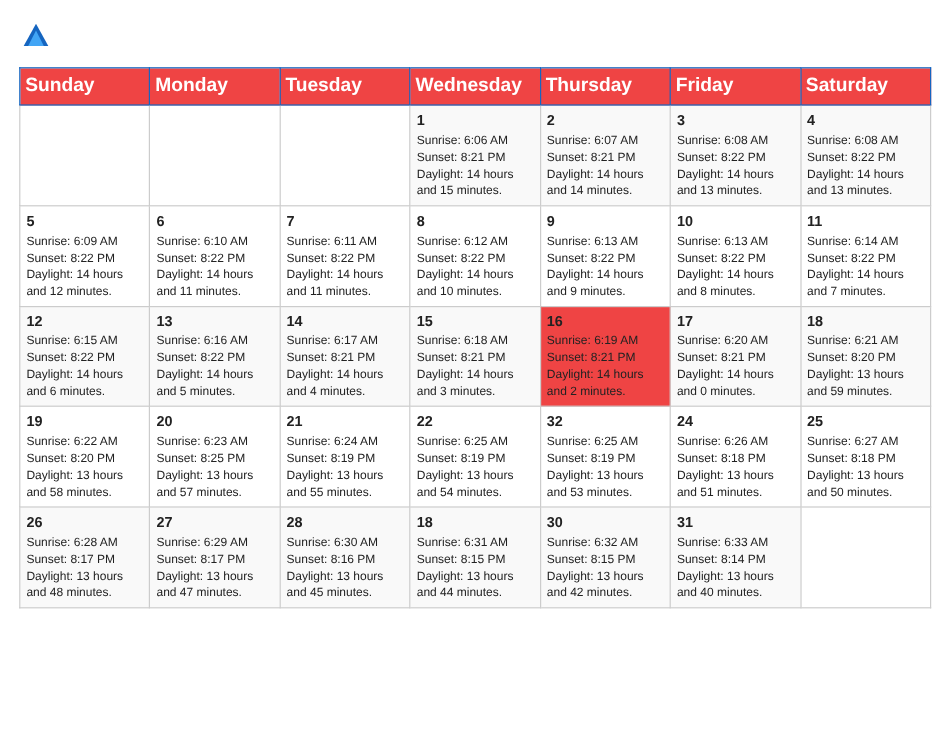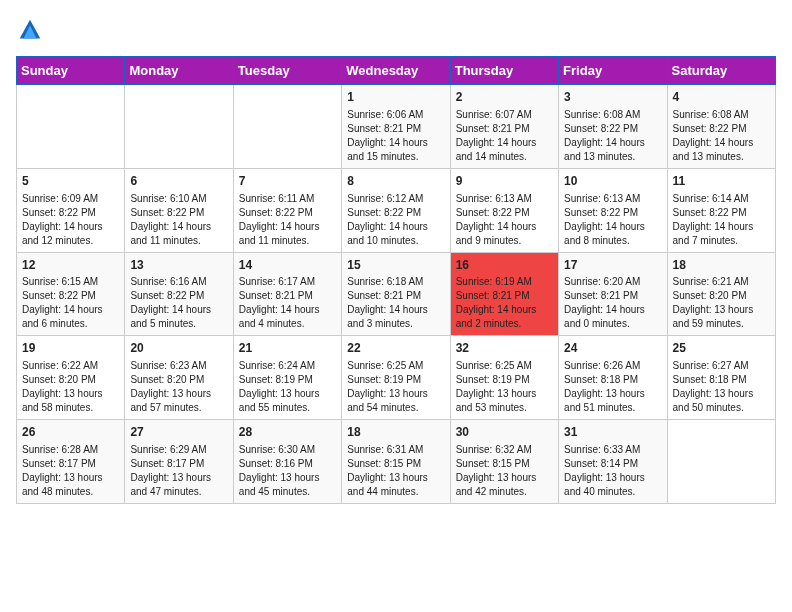--- a/index.html
+++ b/index.html
@@ -38,25 +38,25 @@
     .location-title {
       font-size: 16px;
       color: #444;
     }
     .calendar {
       width: 100%;
       border-collapse: collapse;
       font-size: 11px;
     }
     .calendar th {
-      background-color: #a21caf;
+      background-color: #ef4444;
       color: #fff;
       padding: 6px 4px;
       text-align: left;
-      font-size: 13px;
+      font-size: 16px;
       font-weight: bold;
       border: 1px solid #1565c0;
     }
     .calendar td {
       border: 1px solid #ccc;
       vertical-align: top;
       padding: 4px 5px;
       width: calc(100% / 7);
       height: 80px;
       color: #222;
@@ -234,21 +234,21 @@
       <tr>
         <td style="background: rgb(255, 255, 255);">
           <div class="day-number">19</div>
           <div class="day-info" style="white-space: pre-line;">Sunrise: 6:22 AM
 Sunset: 8:20 PM
 Daylight: 13 hours and 58 minutes.</div>
         </td>
         <td style="background: rgb(255, 255, 255);">
           <div class="day-number">20</div>
           <div class="day-info" style="white-space: pre-line;">Sunrise: 6:23 AM
-Sunset: 8:20 PM
+Sunset: 8:25 PM
 Daylight: 13 hours and 57 minutes.</div>
         </td>
         <td style="background: rgb(255, 255, 255);">
           <div class="day-number">21</div>
           <div class="day-info" style="white-space: pre-line;">Sunrise: 6:24 AM
 Sunset: 8:19 PM
 Daylight: 13 hours and 55 minutes.</div>
         </td>
         <td style="background: rgb(255, 255, 255);">
           <div class="day-number">22</div>

